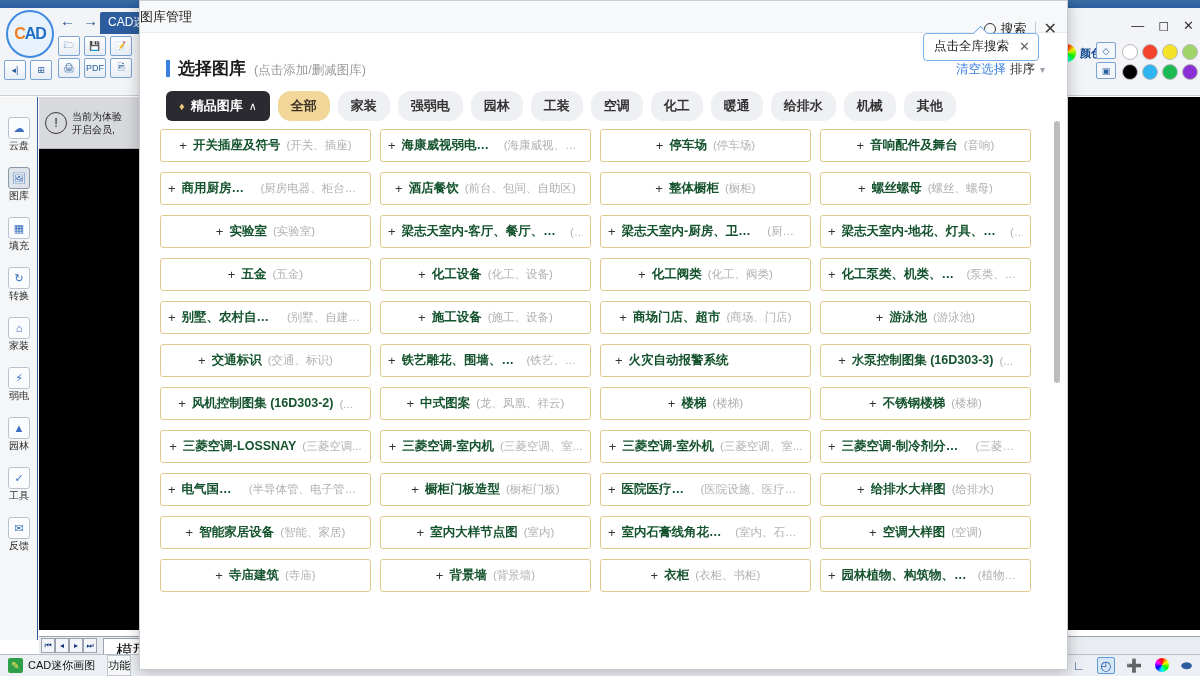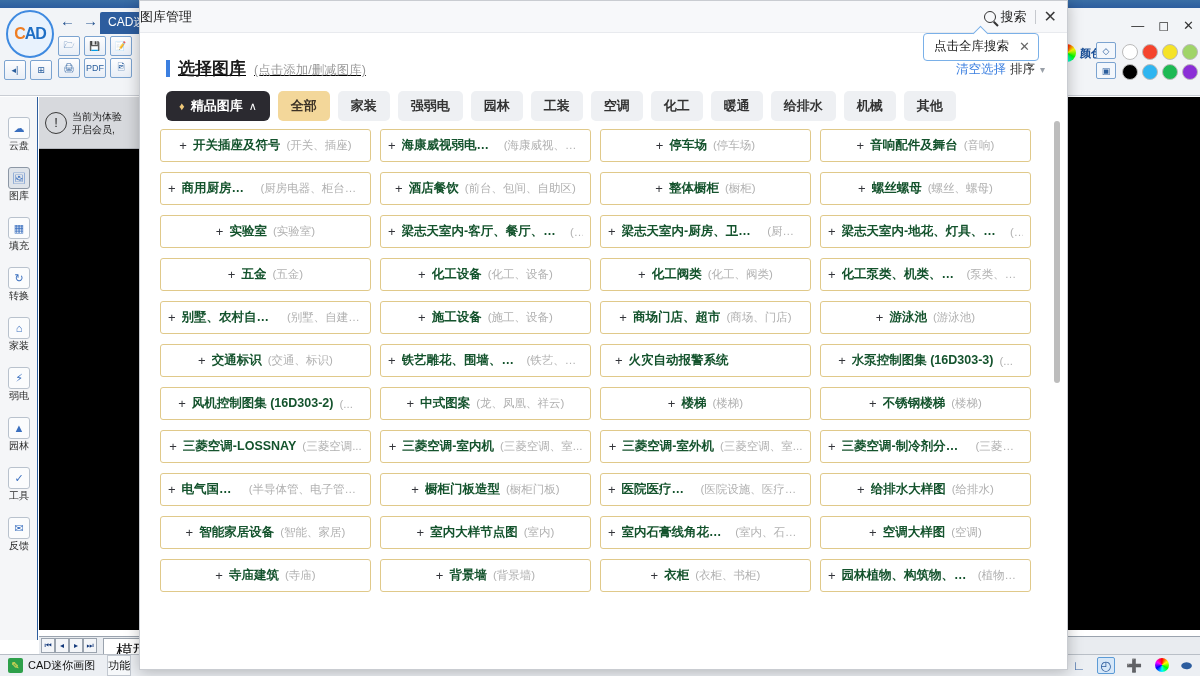--- a/index.html
+++ b/index.html
@@ -203,21 +203,21 @@
     box-shadow: 0 2px 14px rgba(0,0,0,0.25);
     z-index: 40;
   }
   .dlg-titlebar {
     position: relative; height: 32px; background: #f7f8fa;
     border-bottom: 1px solid #e8eaee;
     display: flex; align-items: center;
   }
   .dlg-title { font-size: 13px; color: #1a1a1a; }
   .dlg-title-actions {
-    position: absolute; right: 10px; top: 0; height: 32px;
+    position: absolute; right: 10px; top: 12px; height: 32px;
     display: flex; align-items: center; gap: 8px;
   }
   .dlg-search {
     display: flex; align-items: center; gap: 5px;
     font-size: 13px; color: #222; cursor: pointer;
   }
   .magnifier {
     width: 12px; height: 12px; border: 1.6px solid #333; border-radius: 50%;
     position: relative;
   }
@@ -241,21 +241,21 @@
     content: ""; position: absolute; top: -6px; right: 52px;
     width: 10px; height: 10px; background: #ffffff;
     border-left: 1px solid #7ab0e8; border-top: 1px solid #7ab0e8;
     transform: rotate(45deg);
   }
   .tip-close { color: #666; font-size: 13px; cursor: pointer; }
 
   
   .section-head {
     position: absolute; left: 26px; top: 56px;
-    display: flex; align-items: baseline; gap: 8px; text-decoration: underline;
+    display: flex; align-items: baseline; gap: 8px;
   }
   .accent-bar { width: 4px; height: 17px; background: #3b7fe0; align-self: center; }
   .section-title { font-size: 17px; font-weight: bold; color: #1c1c1c; }
   .section-sub { font-size: 12.5px; color: #9a9a9a; }
 
   .head-right {
     position: absolute; right: 22px; top: 60px;
     display: flex; align-items: center; gap: 4px; font-size: 12.5px;
   }
   .link-clear { color: #3b7fe0; cursor: pointer; }
@@ -269,21 +269,21 @@
   }
   .cat-premium {
     background: #2b2a30; color: #ffffff; border-radius: 6px;
     height: 30px; padding: 0 13px;
     display: flex; align-items: center; gap: 6px;
     font-size: 13px; font-weight: bold; cursor: pointer;
   }
   .diamond { color: #f0c97a; font-size: 11px; }
   .cat-premium .up { font-size: 11px; font-weight: normal; }
   .cat-tab {
-    height: 30px; padding: 0 13px; border-radius: 5px;
+    height: 30px; padding: 0 13px; border-radius: 13px;
     background: #eef0f3; color: #333; font-size: 13px; font-weight: bold;
     display: flex; align-items: center; cursor: pointer;
   }
   .cat-tab.active { background: #f3d79a; color: #3c3226; }
 
   
   .lib-scroll {
     position: absolute; left: 20px; top: 128px; right: 8px; bottom: 70px;
     overflow: hidden;
   }

